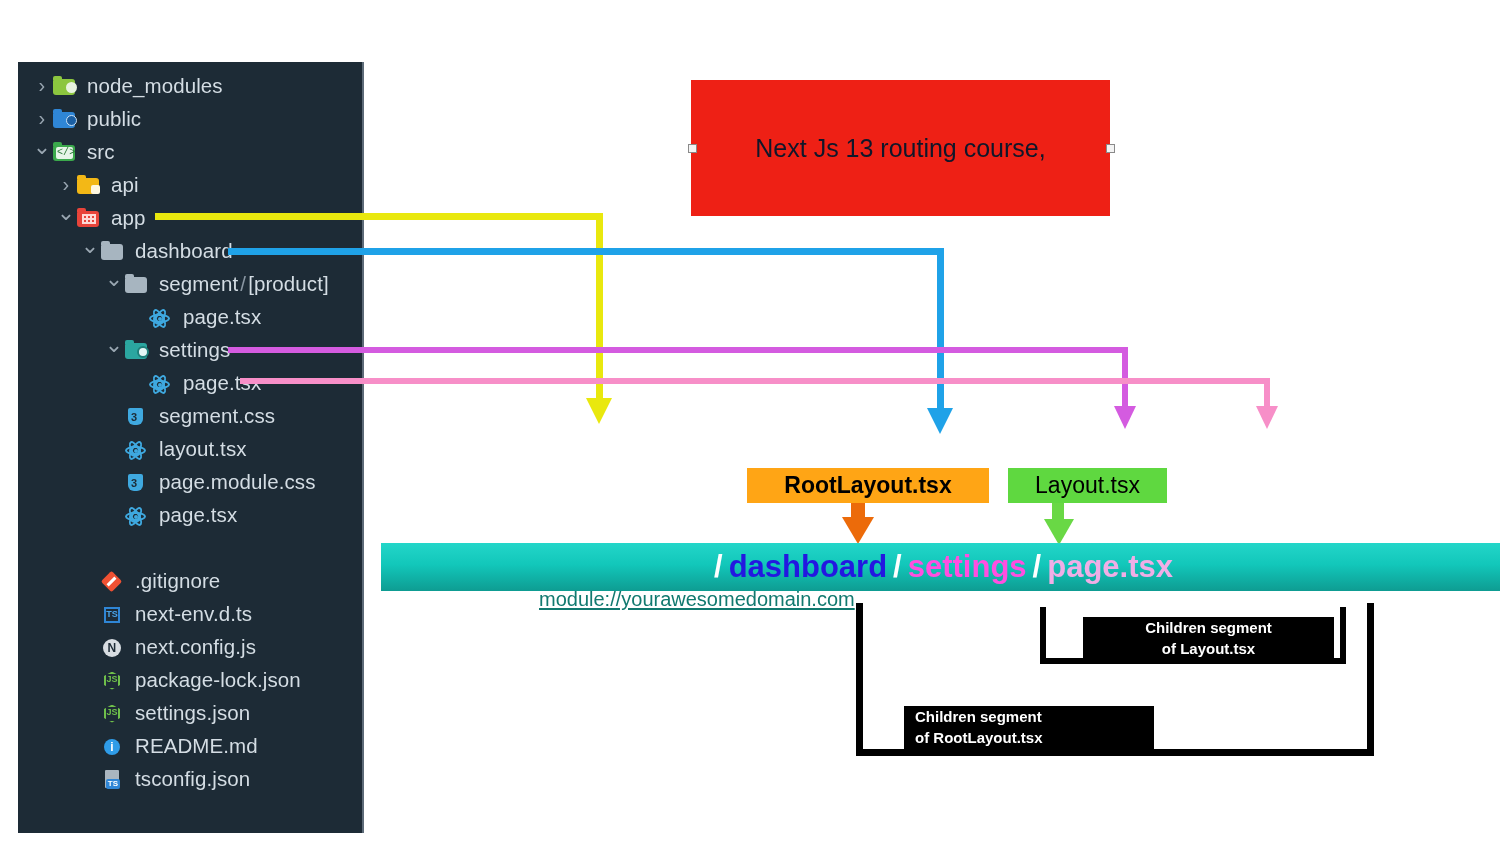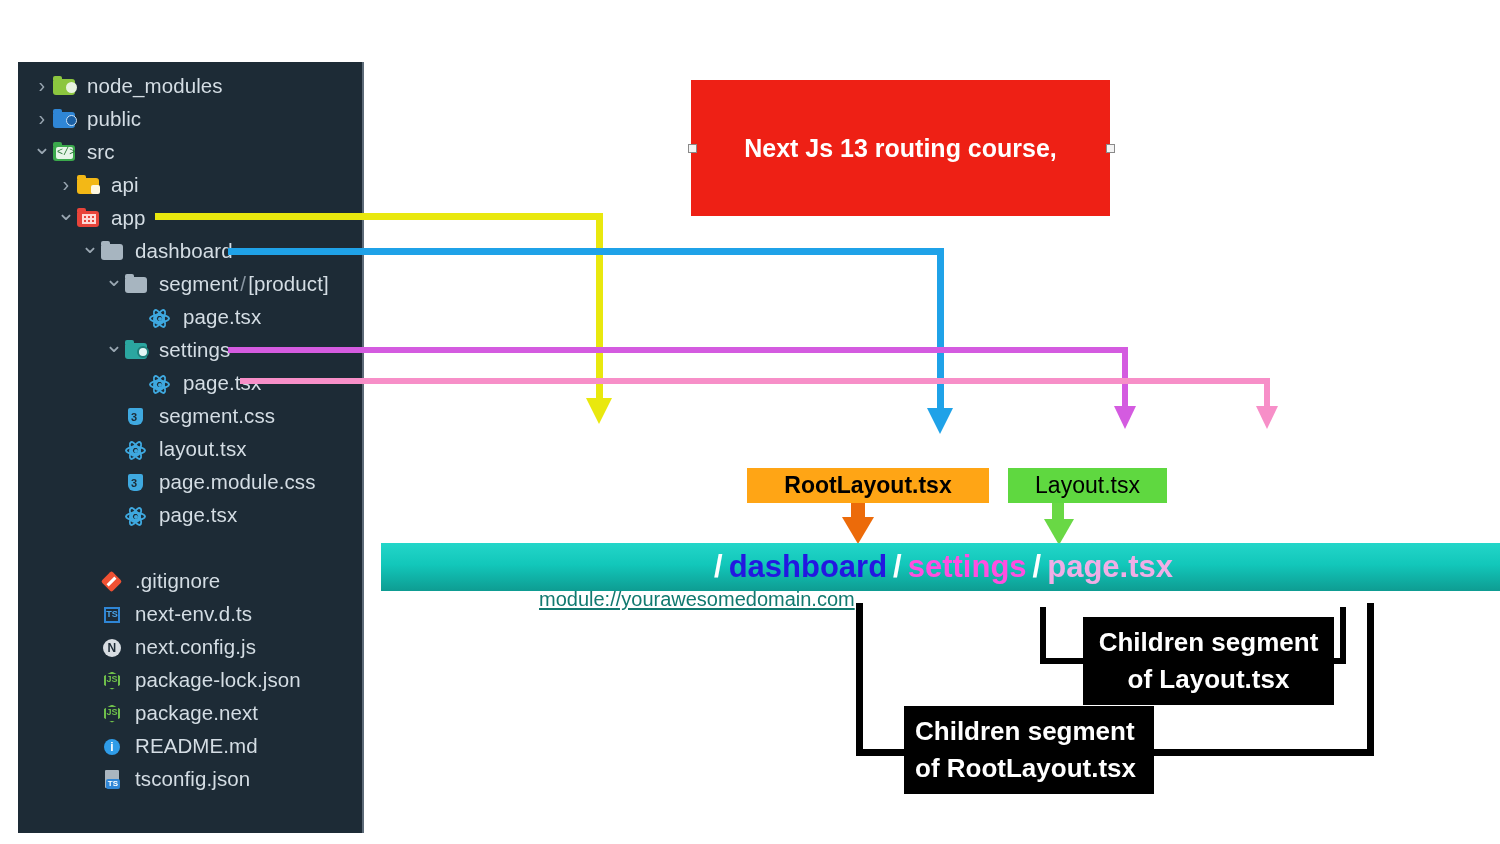--- a/index.html
+++ b/index.html
@@ -24,21 +24,21 @@
 
   
   .h{position:absolute;}   
   .v{position:absolute;}   
 
   .arrowdown{position:absolute;width:0;height:0;}
 
   
   #titlebox{position:absolute;left:691px;top:80px;width:419px;height:136px;
             background:#EE2015;display:flex;align-items:center;justify-content:center;}
-  #titlebox .t{color:#ffffff;font-size:25px;font-weight:bold;text-align:center;line-height:1.28;}
+  #titlebox .t{color:#0f172a;font-size:25px;font-weight:normal;text-align:center;line-height:1.28;}
   .handle{position:absolute;width:7px;height:7px;background:#f4f4f4;border:1px solid #8a8a8a;}
 
   
   .chip{position:absolute;display:flex;align-items:center;justify-content:center;
         color:#000;font-size:23px;padding:0 10px;height:35px;}
 
   
   #urlbar{position:absolute;left:381px;top:543px;width:1119px;height:48px;
           background:linear-gradient(to bottom,#23D6C9 0%,#12C7BA 45%,#0E9C92 100%);}
   #urlline{position:absolute;left:381px;top:543px;width:1119px;height:48px;
@@ -46,22 +46,22 @@
            font-size:31px;font-weight:bold;white-space:nowrap;}
   .u-host{color:#F5E73D;text-decoration:underline;text-underline-offset:2px;}
   .u-slash{color:#ffffff;padding:0 6px;}
   .u-dash{color:#2318E0;}
   .u-set{color:#FF4FE0;}
   .u-page{color:#F0AEE6;}
   #subdomain{position:absolute;left:539px;top:588px;font-size:20px;color:#11796F;
              text-decoration:underline;text-underline-offset:2px;}
 
   
-  .blackbox{position:absolute;background:#000;color:#fff;font-size:26px;font-weight:bold;
-            line-height:1.42;padding:7px 11px;white-space:pre-line;}
+  .blackbox{position:absolute;background:#000;color:#fff;font-size:15px;font-weight:bold;
+            line-height:1.42;padding:0 11px;white-space:pre-line;}
 </style>
 </head>
 <body>
 
 <div id="explorer">
     <div class="row" style="top: 7px; left: 14px;">
       <span class="chev" style="font-size:20px;">›</span>
       <span class="ico">
         <span class="fold" style="background:#8CC63F"></span>
         <span class="foldtab" style="background:#8CC63F"></span>
@@ -224,21 +224,21 @@
         <span style="position:absolute;left:4px;top:5px;width:16px;color:#6FBF4B;font-size:9px;font-weight:bold;text-align:center">JS</span>
       </span>
       <span class="lbl">package-lock.json</span>
     </div>
     <div class="row" style="top: 634px; left: 62px;">
       <span class="chev blank" style="font-size:20px;"></span>
       <span class="ico">
         <span style="position:absolute;left:4px;top:3px;width:16px;height:18px;background:#1d2b36;border:2px solid #6FBF4B;box-sizing:border-box;clip-path:polygon(50% 0,100% 25%,100% 75%,50% 100%,0 75%,0 25%)"></span>
         <span style="position:absolute;left:4px;top:5px;width:16px;color:#6FBF4B;font-size:9px;font-weight:bold;text-align:center">JS</span>
       </span>
-      <span class="lbl">package.next</span>
+      <span class="lbl">settings.json</span>
     </div>
     <div class="row" style="top: 667px; left: 62px;">
       <span class="chev blank" style="font-size:20px;"></span>
       <span class="ico">
         <span style="position:absolute;left:4px;top:4px;width:16px;height:16px;border-radius:50%;background:#2F9CE8"></span>
         <span style="position:absolute;left:4px;top:4px;width:16px;color:#fff;font-size:12px;font-weight:bold;text-align:center;line-height:16px">i</span>
       </span>
       <span class="lbl">README.md</span>
     </div>
     <div class="row" style="top: 700px; left: 62px;">

